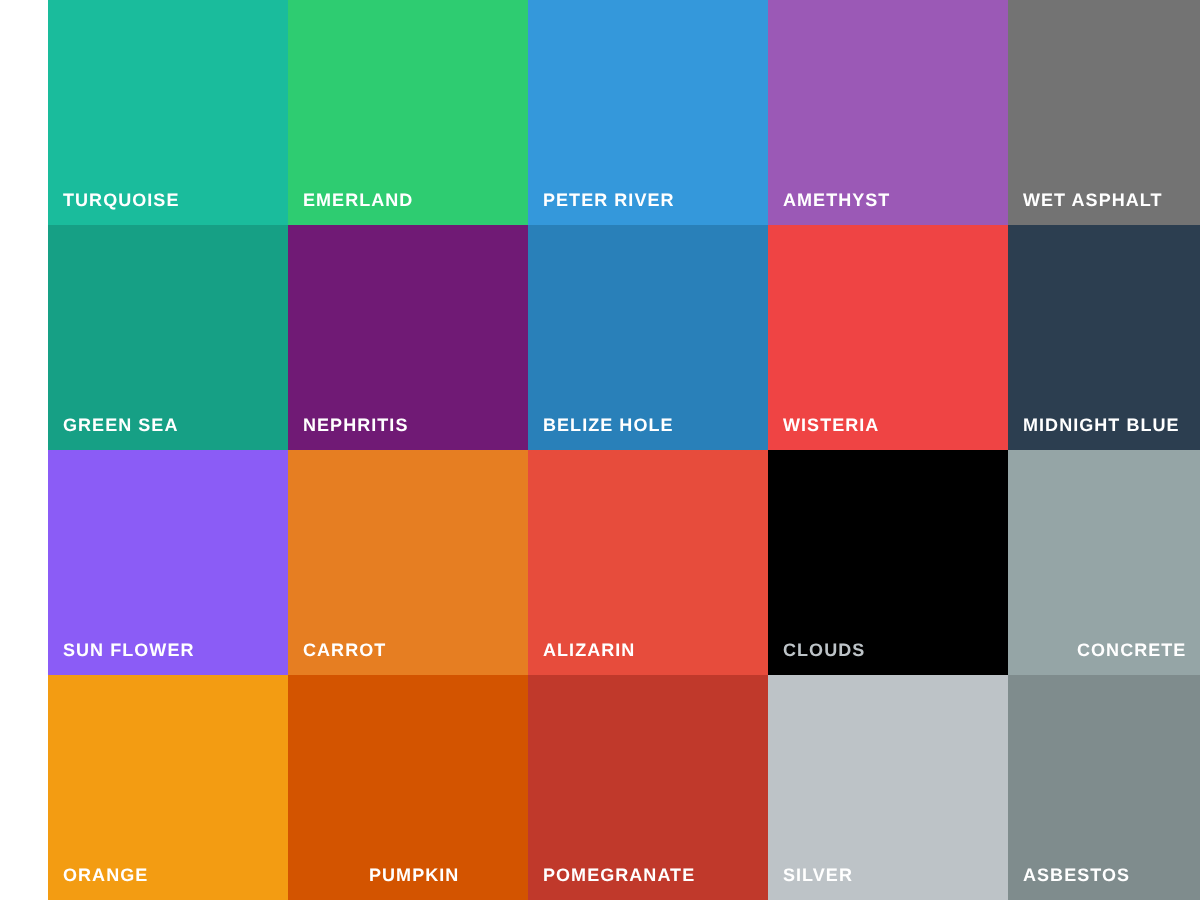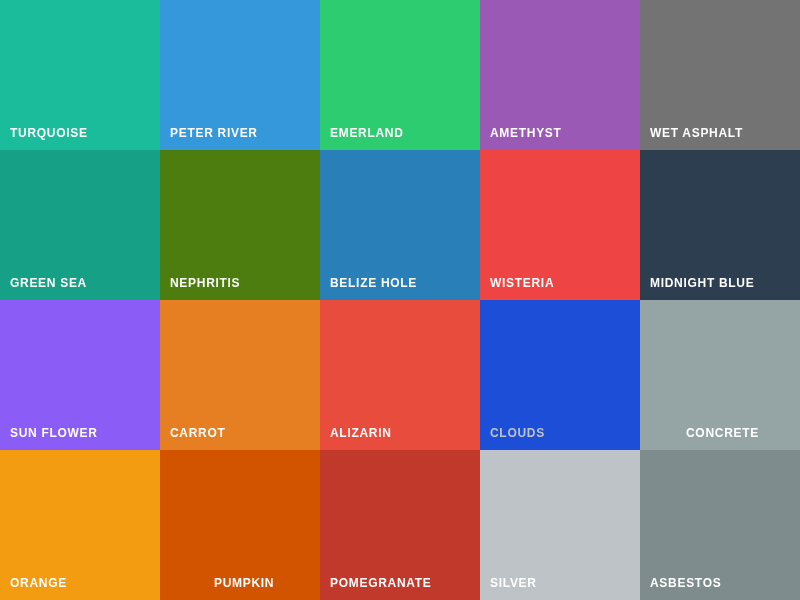--- a/index.html
+++ b/index.html
@@ -20,20 +20,21 @@
     grid-template-columns: repeat(5, 160px);
     grid-template-rows: repeat(4, 150px);
     overflow: hidden;
   }
 
   .swatch {
     position: relative;
     width: 160px;
     height: 150px;
     box-sizing: border-box;
+    margin-left: 32px;
   }
 
   .swatch-label {
     position: absolute;
     left: 10px;
     bottom: 11px;
     font-family: "Liberation Sans", sans-serif;
     font-size: 12px;
     font-weight: bold;
     letter-spacing: 0.7px;
@@ -43,57 +44,57 @@
     color: #ffffff;
   }
 </style>
 </head>
 <body>
 
 <div id="palette-grid">
     <div class="swatch" style="background-color: rgb(26, 188, 156);">
       <span class="swatch-label" style="color: rgb(255, 255, 255);">TURQUOISE</span>
     </div>
+    <div class="swatch" style="background-color: rgb(46, 204, 113);">
+      <span class="swatch-label" style="color: rgb(255, 255, 255);">EMERLAND</span>
+    </div>
     <div class="swatch" style="background-color: rgb(52, 152, 219);">
       <span class="swatch-label" style="color: rgb(255, 255, 255);">PETER RIVER</span>
-    </div>
-    <div class="swatch" style="background-color: rgb(46, 204, 113);">
-      <span class="swatch-label" style="color: rgb(255, 255, 255);">EMERLAND</span>
     </div>
     <div class="swatch" style="background-color: rgb(155, 89, 182); padding-left: 32px;">
       <span class="swatch-label" style="color: rgb(255, 255, 255);">AMETHYST</span>
     </div>
     <div class="swatch" style="background-color: #737373; padding-left: 32px;">
       <span class="swatch-label" style="color: rgb(255, 255, 255);">WET ASPHALT</span>
     </div>
     <div class="swatch" style="background-color: rgb(22, 160, 133);">
       <span class="swatch-label" style="color: rgb(255, 255, 255);">GREEN SEA</span>
     </div>
-    <div class="swatch" style="background-color: #4d7c0f;">
+    <div class="swatch" style="background-color: #701a75;">
       <span class="swatch-label" style="color: rgb(255, 255, 255);">NEPHRITIS</span>
     </div>
     <div class="swatch" style="background-color: rgb(41, 128, 185);">
       <span class="swatch-label" style="color: rgb(255, 255, 255);">BELIZE HOLE</span>
     </div>
     <div class="swatch" style="background-color: #ef4444;">
       <span class="swatch-label" style="color: rgb(255, 255, 255);">WISTERIA</span>
     </div>
     <div class="swatch" style="background-color: rgb(44, 62, 80);">
       <span class="swatch-label" style="color: rgb(255, 255, 255);">MIDNIGHT BLUE</span>
     </div>
     <div class="swatch" style="background-color: #8b5cf6;">
       <span class="swatch-label" style="color: rgb(255, 255, 255);">SUN FLOWER</span>
     </div>
     <div class="swatch" style="background-color: rgb(230, 126, 34);">
       <span class="swatch-label" style="color: rgb(255, 255, 255);">CARROT</span>
     </div>
     <div class="swatch" style="background-color: rgb(231, 76, 60);">
       <span class="swatch-label" style="color: rgb(255, 255, 255);">ALIZARIN</span>
     </div>
-    <div class="swatch" style="background-color: #1d4ed8; padding-left: 40px;">
+    <div class="swatch" style="background-color: #000000; padding-left: 40px;">
       <span class="swatch-label" style="color: rgb(189, 195, 199);">CLOUDS</span>
     </div>
     <div class="swatch" style="background-color: rgb(149, 165, 166);">
       <span class="swatch-label" style="color: rgb(255, 255, 255); padding-left: 36px;">CONCRETE</span>
     </div>
     <div class="swatch" style="background-color: rgb(243, 156, 18);">
       <span class="swatch-label" style="color: rgb(255, 255, 255);">ORANGE</span>
     </div>
     <div class="swatch" style="background-color: rgb(211, 84, 0);">
       <span class="swatch-label" style="color: rgb(255, 255, 255); padding-left: 44px;">PUMPKIN</span>

